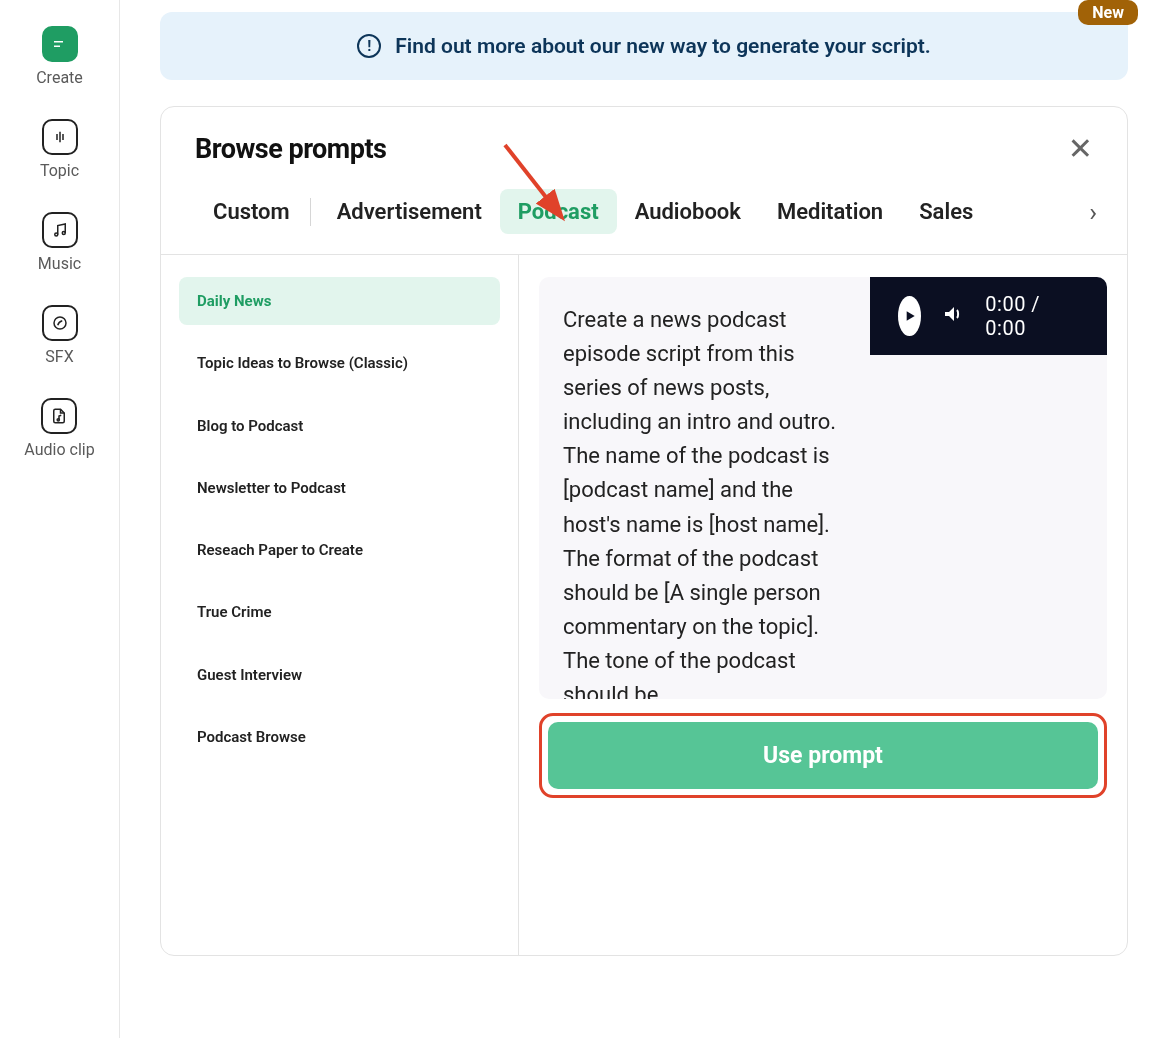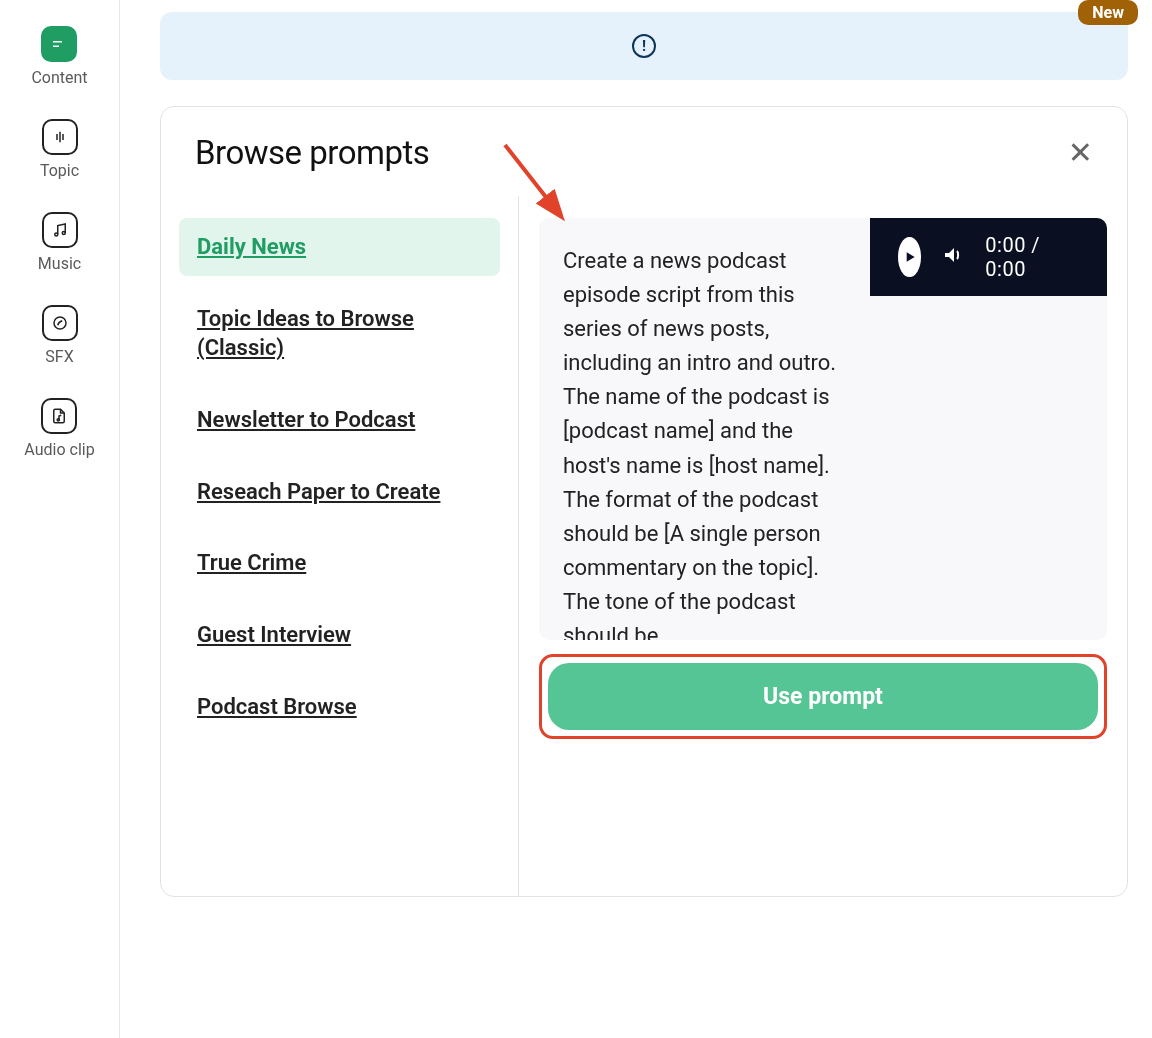--- a/index.html
+++ b/index.html
@@ -100,22 +100,22 @@
     background: #fff;
     overflow: hidden;
   }
   .modal-header {
     display: flex;
     justify-content: space-between;
     align-items: center;
     padding: 26px 34px 24px 34px;
   }
   .modal-title {
-    font-size: 33px;
-    font-weight: 400;
+    font-size: 27px;
+    font-weight: 700;
     color: #111;
     letter-spacing: -0.5px;
   }
   .close-x {
     font-size: 30px;
     color: #666;
     cursor: pointer;
     line-height: 1;
   }
 
@@ -161,28 +161,27 @@
   }
   .prompt-list {
     width: 358px;
     border-right: 1px solid #e3e3e3;
     padding: 22px 18px;
     display: flex;
     flex-direction: column;
     gap: 14px;
   }
   .prompt-item {
-    font-size: 22px;
+    font-size: 15px;
     font-weight: 600;
     color: #222;
     padding: 14px 18px;
     border-radius: 8px;
     cursor: pointer;
     line-height: 1.35;
-    text-decoration: underline;
   }
   .prompt-item.active {
     background: #e2f5ed;
     color: #1f9d63;
     font-weight: 700;
   }
 
   .prompt-detail {
     flex: 1;
     padding: 22px 20px;
@@ -239,21 +238,21 @@
     border-radius: 14px;
     padding: 6px;
   }
   .use-btn {
     background: #56c596;
     color: #fff;
     font-size: 23px;
     font-weight: 700;
     text-align: center;
     padding: 20px;
-    border-radius: 21px;
+    border-radius: 10px;
     cursor: pointer;
   }
 
   
   .arrow-anno {
     position: absolute;
     left: 500px;
     top: 140px;
     pointer-events: none;
   }
@@ -262,21 +261,21 @@
 </head>
 <body>
 
 <div class="sidebar">
   <div class="side-item active">
     <div class="side-icon-box">
       <svg width="18" height="18" viewBox="0 0 24 24">
           <path d="M4 9h12M4 15h8"></path>
         </svg>
     </div>
-    <div class="side-label">Content</div>
+    <div class="side-label">Create</div>
   </div>
   <div class="side-item">
     <div class="side-icon-box">
       <svg width="18" height="18" viewBox="0 0 24 24">
           <path d="M4 12v0M8 8v8M12 5v14M16 8v8M20 12v0"></path>
         </svg>
     </div>
     <div class="side-label">Topic</div>
   </div>
   <div class="side-item">
@@ -308,35 +307,47 @@
         </svg>
     </div>
     <div class="side-label">Audio clip</div>
   </div>
 </div>
 
 <div class="main">
 
   <div class="banner">
     <span class="info-icon">!</span>
+    <span>Find out more about our new way to generate your script.</span>
     <span class="new-badge">New</span>
   </div>
 
   <div class="modal">
 
     <div class="modal-header">
       <div class="modal-title">Browse prompts</div>
       <div class="close-x">✕</div>
     </div>
 
+    <div class="tabs">
+      <div class="tab">Custom</div>
+      <div class="tab-divider"></div>
+      <div class="tab">Advertisement</div>
+      <div class="tab active">Podcast</div>
+      <div class="tab">Audiobook</div>
+      <div class="tab">Meditation</div>
+      <div class="tab">Sales</div>
+      <div class="tab-scroll">›</div>
+    </div>
 
     <div class="modal-body">
       <div class="prompt-list">
         <div class="prompt-item active">Daily News</div>
         <div class="prompt-item">Topic Ideas to Browse (Classic)</div>
+        <div class="prompt-item">Blog to Podcast</div>
         <div class="prompt-item">Newsletter to Podcast</div>
         <div class="prompt-item">Reseach Paper to Create</div>
         <div class="prompt-item">True Crime</div>
         <div class="prompt-item">Guest Interview</div>
         <div class="prompt-item">Podcast Browse</div>
       </div>
 
       <div class="prompt-detail">
         <div class="prompt-text-box">
           <div class="prompt-text">Create a news podcast episode script from this series of news posts, including an intro and outro. The name of the podcast is [podcast name] and the host's name is [host name]. The format of the podcast should be [A single person commentary on the topic]. The tone of the podcast should be [engaging/professional] conversational and maintains the tone of the original content. The full episode script, not each segment, should be [4] minutes long. These</div>

